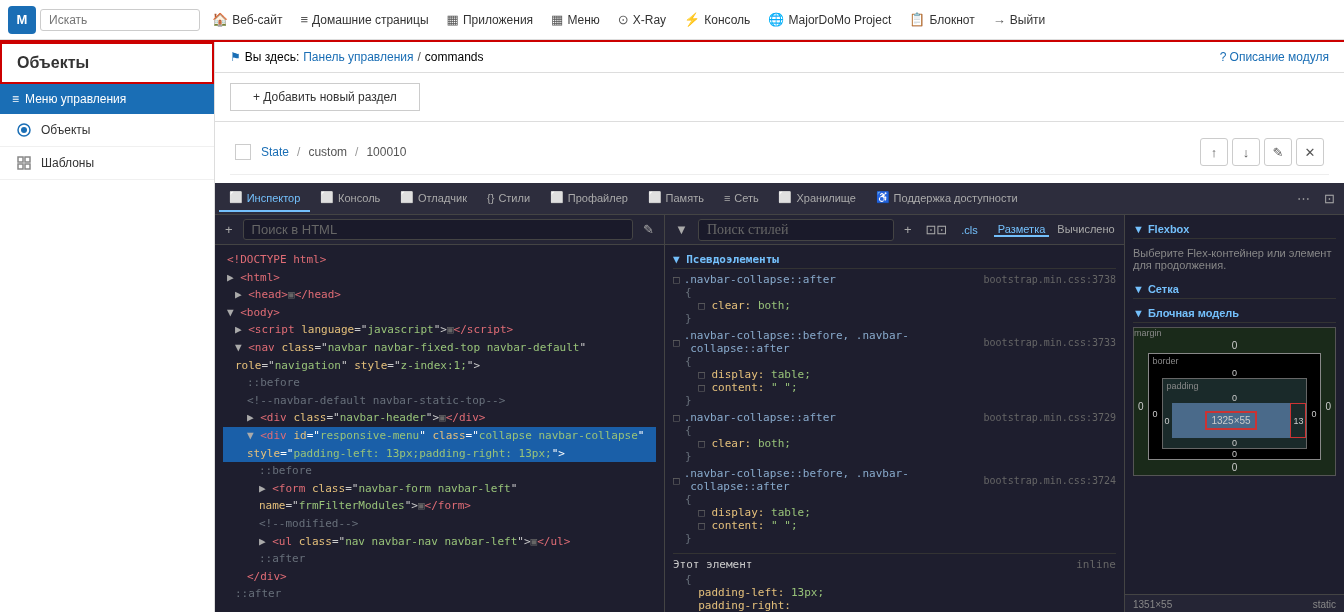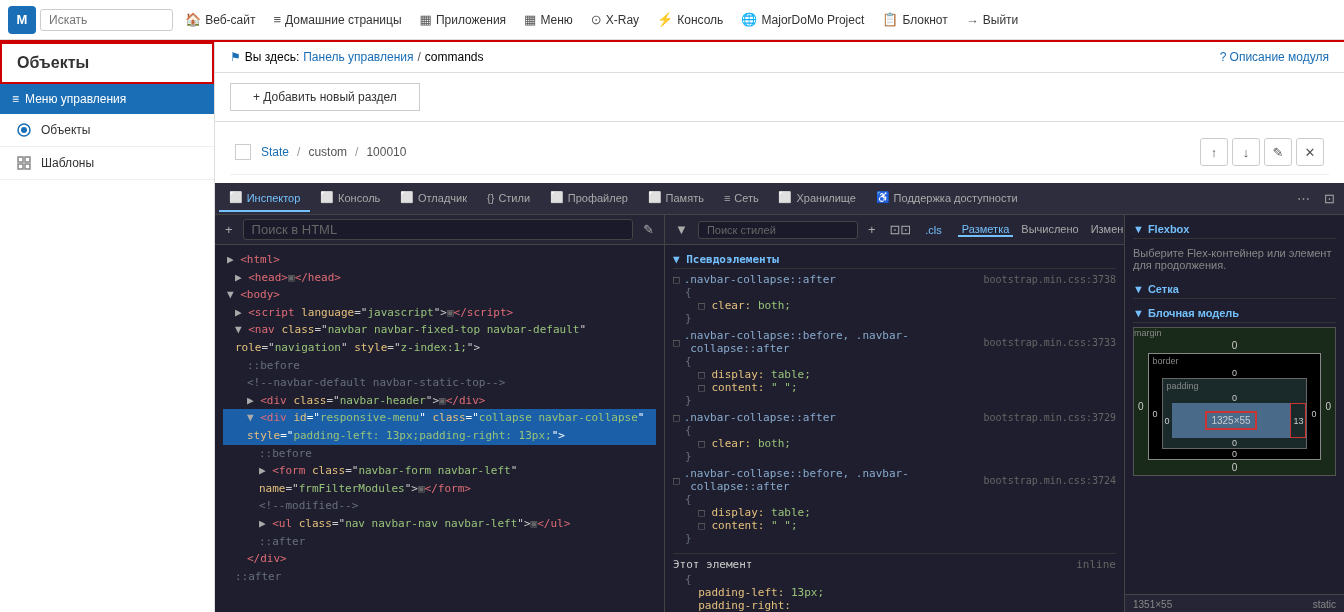--- a/index.html
+++ b/index.html
@@ -11,21 +11,21 @@
       background: #fff; border-bottom: 1px solid #ddd;
       height: 40px; padding: 0 8px; gap: 4px;
     }
     .top-nav .logo {
       width: 28px; height: 28px; background: #1a6eb5; border-radius: 4px;
       display: flex; align-items: center; justify-content: center;
       color: white; font-weight: bold; font-size: 13px; flex-shrink: 0;
     }
     .top-nav .search-box {
       border: 1px solid #ccc; border-radius: 3px;
-      padding: 3px 8px; width: 133px; font-size: 12px; color: #999;
+      padding: 3px 8px; width: 160px; font-size: 12px; color: #999;
     }
     .top-nav-items {
       display: flex; align-items: center; gap: 2px; flex: 1;
     }
     .top-nav-item {
       display: flex; align-items: center; gap: 4px;
       padding: 4px 8px; color: #333; font-size: 12px;
       cursor: pointer; white-space: nowrap;
     }
     .top-nav-item .nav-icon { color: #555; font-size: 13px; }
@@ -179,21 +179,21 @@
       width: 460px; flex-shrink: 0; border-right: 1px solid #444;
       display: flex; flex-direction: column; overflow: hidden;
     }
     .css-toolbar {
       display: flex; align-items: center;
       background: #252535; border-bottom: 1px solid #444;
       padding: 3px 6px; gap: 6px; height: 30px;
     }
     .css-search {
       flex: 1; background: #1a1a2a; border: 1px solid #444;
-      border-radius: 3px; padding: 2px 8px; color: #ccc; font-size: 11px;
+      border-radius: 3px; padding: 2px 8px; color: #ccc; font-size: 14px; font-family: Liberation Serif, serif;
     }
     .css-search::placeholder { color: #666; }
     .css-content { flex: 1; overflow-y: auto; padding: 4px 8px; font-family: monospace; font-size: 11px; }
     .css-section { margin-bottom: 4px; }
     .css-selector { color: #8ac; cursor: pointer; display: flex; align-items: center; gap: 4px; }
     .css-selector .source { color: #666; margin-left: auto; font-size: 10px; }
     .css-rule { padding-left: 12px; color: #ccc; }
     .css-prop { color: #e5c07b; margin-top: 40px; }
     .css-propval { color: #98c379; }
 
@@ -401,20 +401,21 @@
       <div class="devtools-body">
 
         <div class="html-panel">
           <div class="devtools-toolbar">
             <button class="dt-btn">+</button>
             <input class="dt-search" type="text" placeholder="Поиск в HTML" style="">
             <button class="dt-btn">✎</button>
           </div>
           <div class="html-content">
             <div class="html-line"><span class="html-comment"></span></div>
+            <div class="html-line"><span class="html-tag">&lt;!DOCTYPE html&gt;</span></div>
             <div class="html-line"><span class="expand-arrow">▶</span> <span class="html-tag">&lt;html&gt;</span></div>
             <div class="html-line" style="padding-left:12px"><span class="expand-arrow">▶</span> <span class="html-tag">&lt;head&gt;</span><span style="color:#666">▣</span><span class="html-tag">&lt;/head&gt;</span></div>
             <div class="html-line"><span class="expand-arrow">▼</span> <span class="html-tag">&lt;body&gt;</span></div>
             <div class="html-line" style="padding-left:12px"><span class="expand-arrow">▶</span> <span class="html-tag">&lt;script</span> <span class="html-attr">language</span>="<span class="html-val">javascript</span>"&gt;<span style="color:#666">▣</span><span class="html-tag">&lt;/script&gt;</span></div>
             <div class="html-line" style="padding-left:12px"><span class="expand-arrow">▼</span> <span class="html-tag">&lt;nav</span> <span class="html-attr">class</span>="<span class="html-val">navbar navbar-fixed-top navbar-default</span>" <span class="html-attr">role</span>="<span class="html-val">navigation</span>" <span class="html-attr">style</span>="<span class="html-val">z-index:1;</span>"&gt;</div>
             <div class="html-line" style="padding-left:24px"><span class="html-comment">::before</span></div>
             <div class="html-line" style="padding-left:24px"><span class="html-comment">&lt;!--navbar-default navbar-static-top--&gt;</span></div>
             <div class="html-line" style="padding-left:24px"><span class="expand-arrow">▶</span> <span class="html-tag">&lt;div</span> <span class="html-attr">class</span>="<span class="html-val">navbar-header</span>"&gt;<span style="color:#666">▣</span><span class="html-tag">&lt;/div&gt;</span></div>
             <div class="html-line selected" style="padding-left:24px"><span class="expand-arrow">▼</span> <span class="html-tag">&lt;div</span> <span class="html-attr">id</span>="<span class="html-val">responsive-menu</span>" <span class="html-attr">class</span>="<span class="html-val">collapse navbar-collapse</span>" <span class="html-attr">style</span>="<span class="html-val">padding-left: 13px;padding-right: 13px;</span>"&gt;</div>
             <div class="html-line" style="padding-left:36px"><span class="html-comment">::before</span></div>

